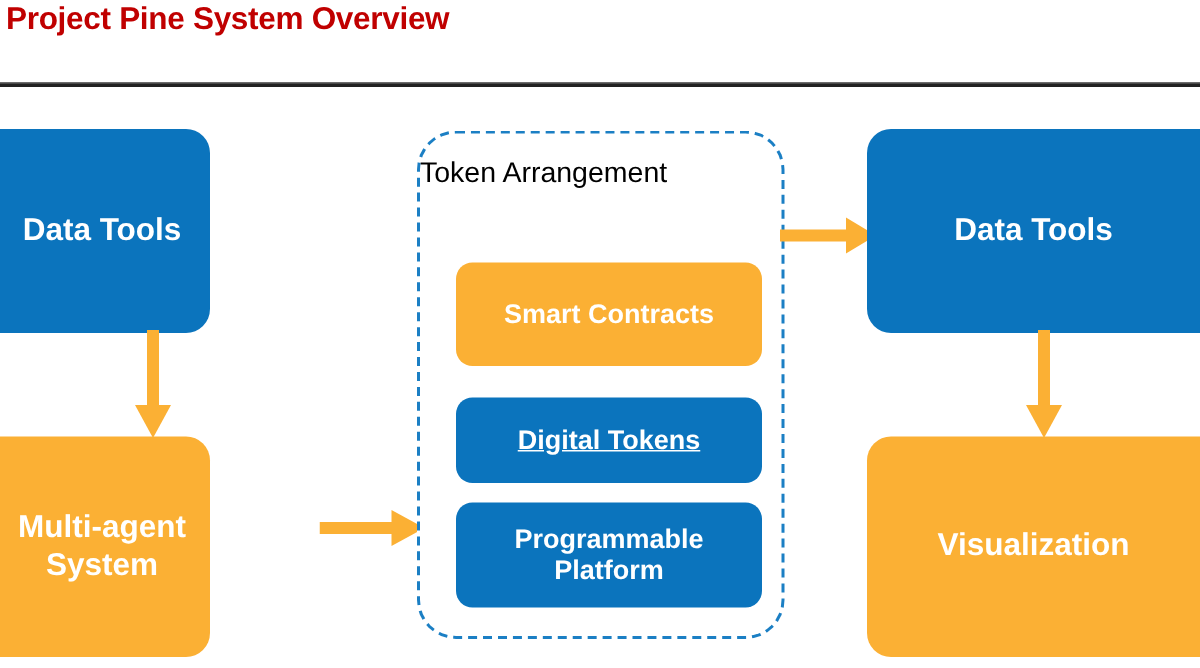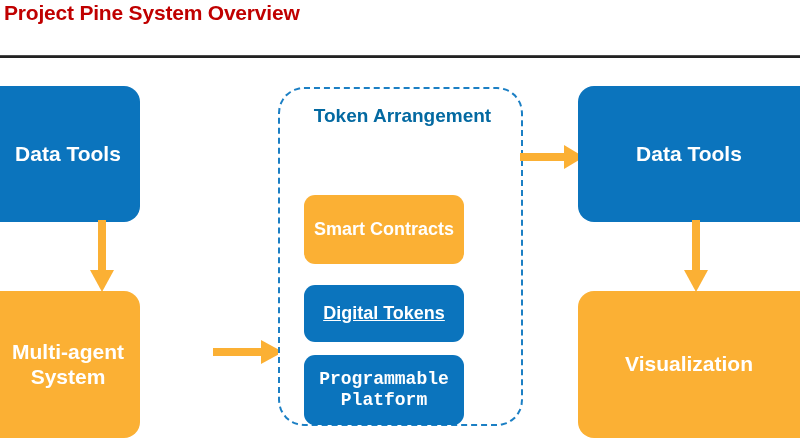--- a/index.html
+++ b/index.html
@@ -88,49 +88,46 @@
     border: 2.5px dashed #1b7fc4;
     border-radius: 26px;
     box-sizing: border-box;
     background: #ffffff;
   }
   #token-arrangement-title {
     position: absolute;
     left: 0;
     top: 16px;
     width: 245px;
-    text-align: center;
     font-size: 19px;
-    font-weight: bold;
-    color: #0369a1;
+    font-weight: normal;
+    color: #000000;
     line-height: 1.2;
   }
   .inner-node {
     left: 24px;
-    width: 160px;
+    width: 204px;
     font-size: 18px;
     border-radius: 11px;
-    margin-top: 20px;
   }
   #node-smart-contracts {
     position: absolute;
     top: 86px;
     height: 69px;
   }
   #node-digital-tokens {
     position: absolute;
     top: 176px;
     height: 57px;
     text-decoration: underline;
   }
   #node-programmable-platform {
     position: absolute;
     top: 246px;
     height: 70px;
-    font-family: Liberation Mono, monospace;
   }
 
   
   #node-data-tools-right {
     left: 578px;
     top: 86px;
     width: 240px;
     height: 136px;
     font-size: 21px;
     border-radius: 16px 0 0 16px;

